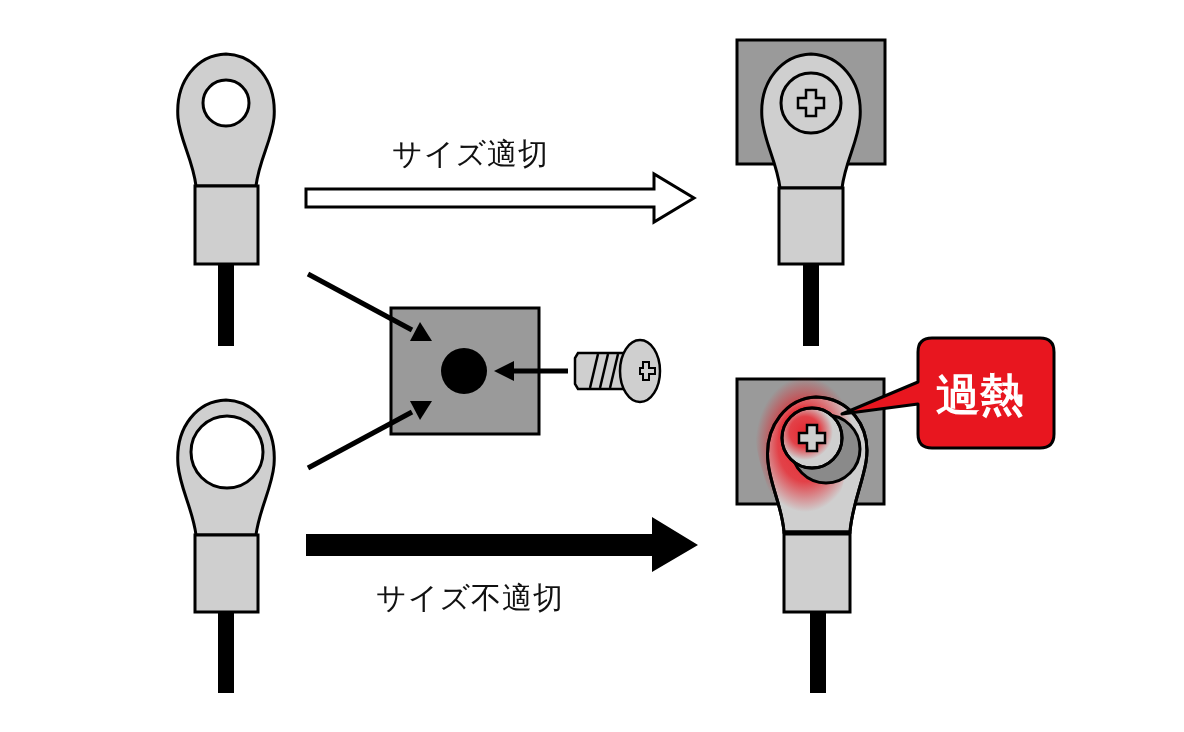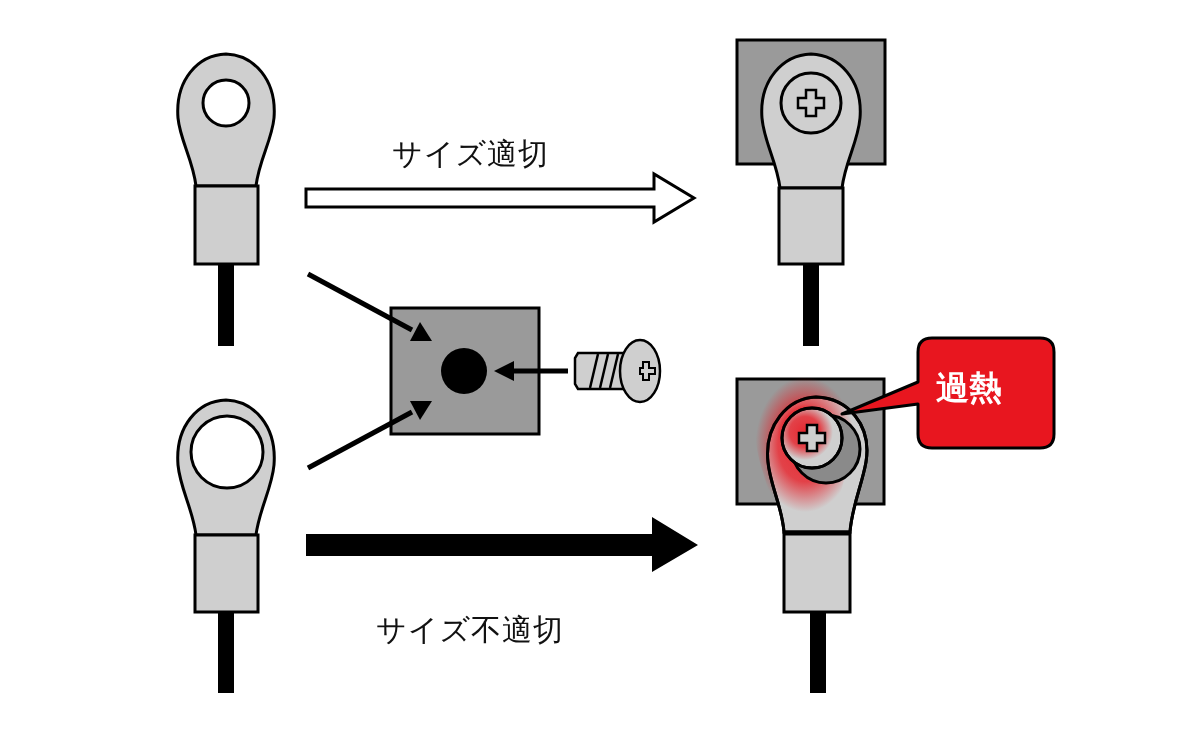--- a/index.html
+++ b/index.html
@@ -1,19 +1,19 @@
 <!DOCTYPE html>
 <html><head>
 <meta charset="utf-8">
 <style>
   html, body { margin:0; padding:0; background:#ffffff; }
   body { width:1184px; height:732px; position:relative; overflow:hidden; font-family:"DejaVu Sans", sans-serif; }
   svg { position:absolute; left:0; top:0; }
   .label { position:absolute; font-family:"DejaVu Sans", sans-serif; font-size:30px; color:#111; white-space:nowrap; letter-spacing:1px; }
-  .callout-text { position:absolute; font-family:Liberation Sans, sans-serif; font-weight:bold; font-size:33px; color:#ffffff; white-space:nowrap; }
+  .callout-text { position:absolute; font-family:Liberation Sans, sans-serif; font-weight:bold; font-size:44px; color:#ffffff; white-space:nowrap; }
 </style>
 </head>
 <body>
 
 <svg width="1184" height="732" viewBox="0 0 1184 732">
   <defs>
     <radialGradient id="heat" cx="0.5" cy="0.5" r="0.5">
       <stop offset="0%" stop-color="#e8161f" stop-opacity="1"></stop>
       <stop offset="55%" stop-color="#e8161f" stop-opacity="0.85"></stop>
       <stop offset="100%" stop-color="#e8161f" stop-opacity="0"></stop>
@@ -98,14 +98,14 @@
     <circle cx="812" cy="438" r="30" fill="none" stroke="#000" stroke-width="3"></circle>
     <path d="M807,425 L817,425 L817,433 L825,433 L825,443 L817,443 L817,451 L807,451 L807,443 L799,443 L799,433 L807,433 Z" fill="#cfcfcf" stroke="#000" stroke-width="2.5"></path>
   </g>
 
   <g>
     <path d="M938,338 L1040,338 Q1054,338 1054,352 L1054,434 Q1054,448 1040,448 L932,448 Q918,448 918,434 L918,404 L842,414 L918,382 L918,352 Q918,338 932,338 Z" fill="#e8161f" stroke="#000" stroke-width="3" stroke-linejoin="round"></path>
   </g>
 </svg>
 
 <div class="label" style="left:392px; top:134px;text-align:center;">サイズ適切</div>
-<div class="label" style="left:376px; top:610px;">サイズ不適切</div>
+<div class="label" style="left:376px; top:578px;">サイズ不適切</div>
 <div class="callout-text" style="left:936px; top:366px;">過熱</div>
 
 </body></html>

